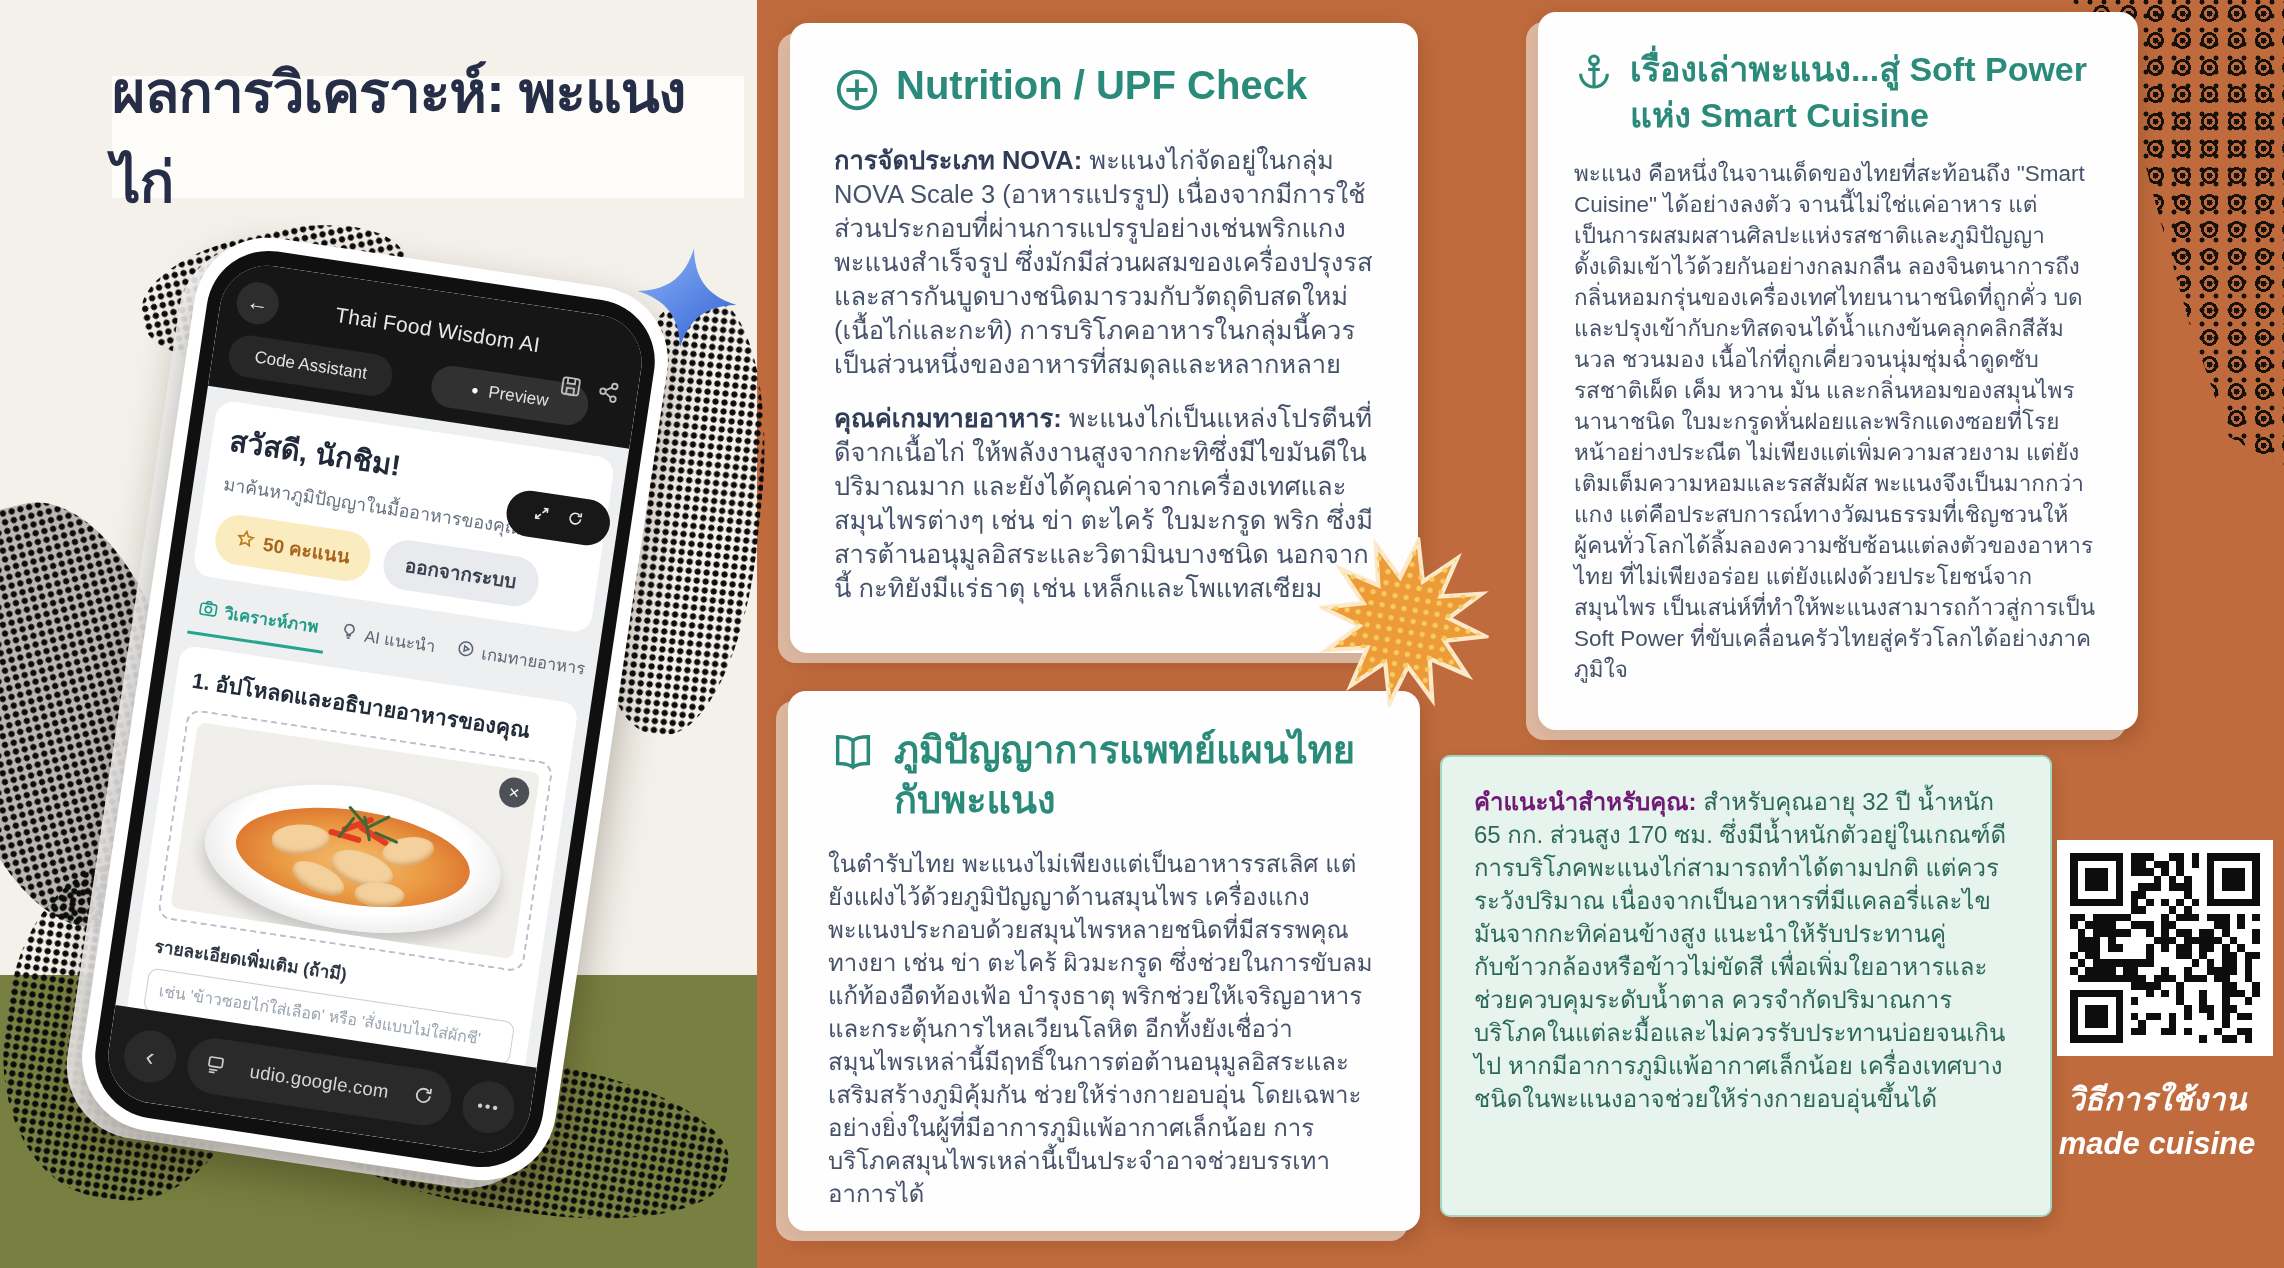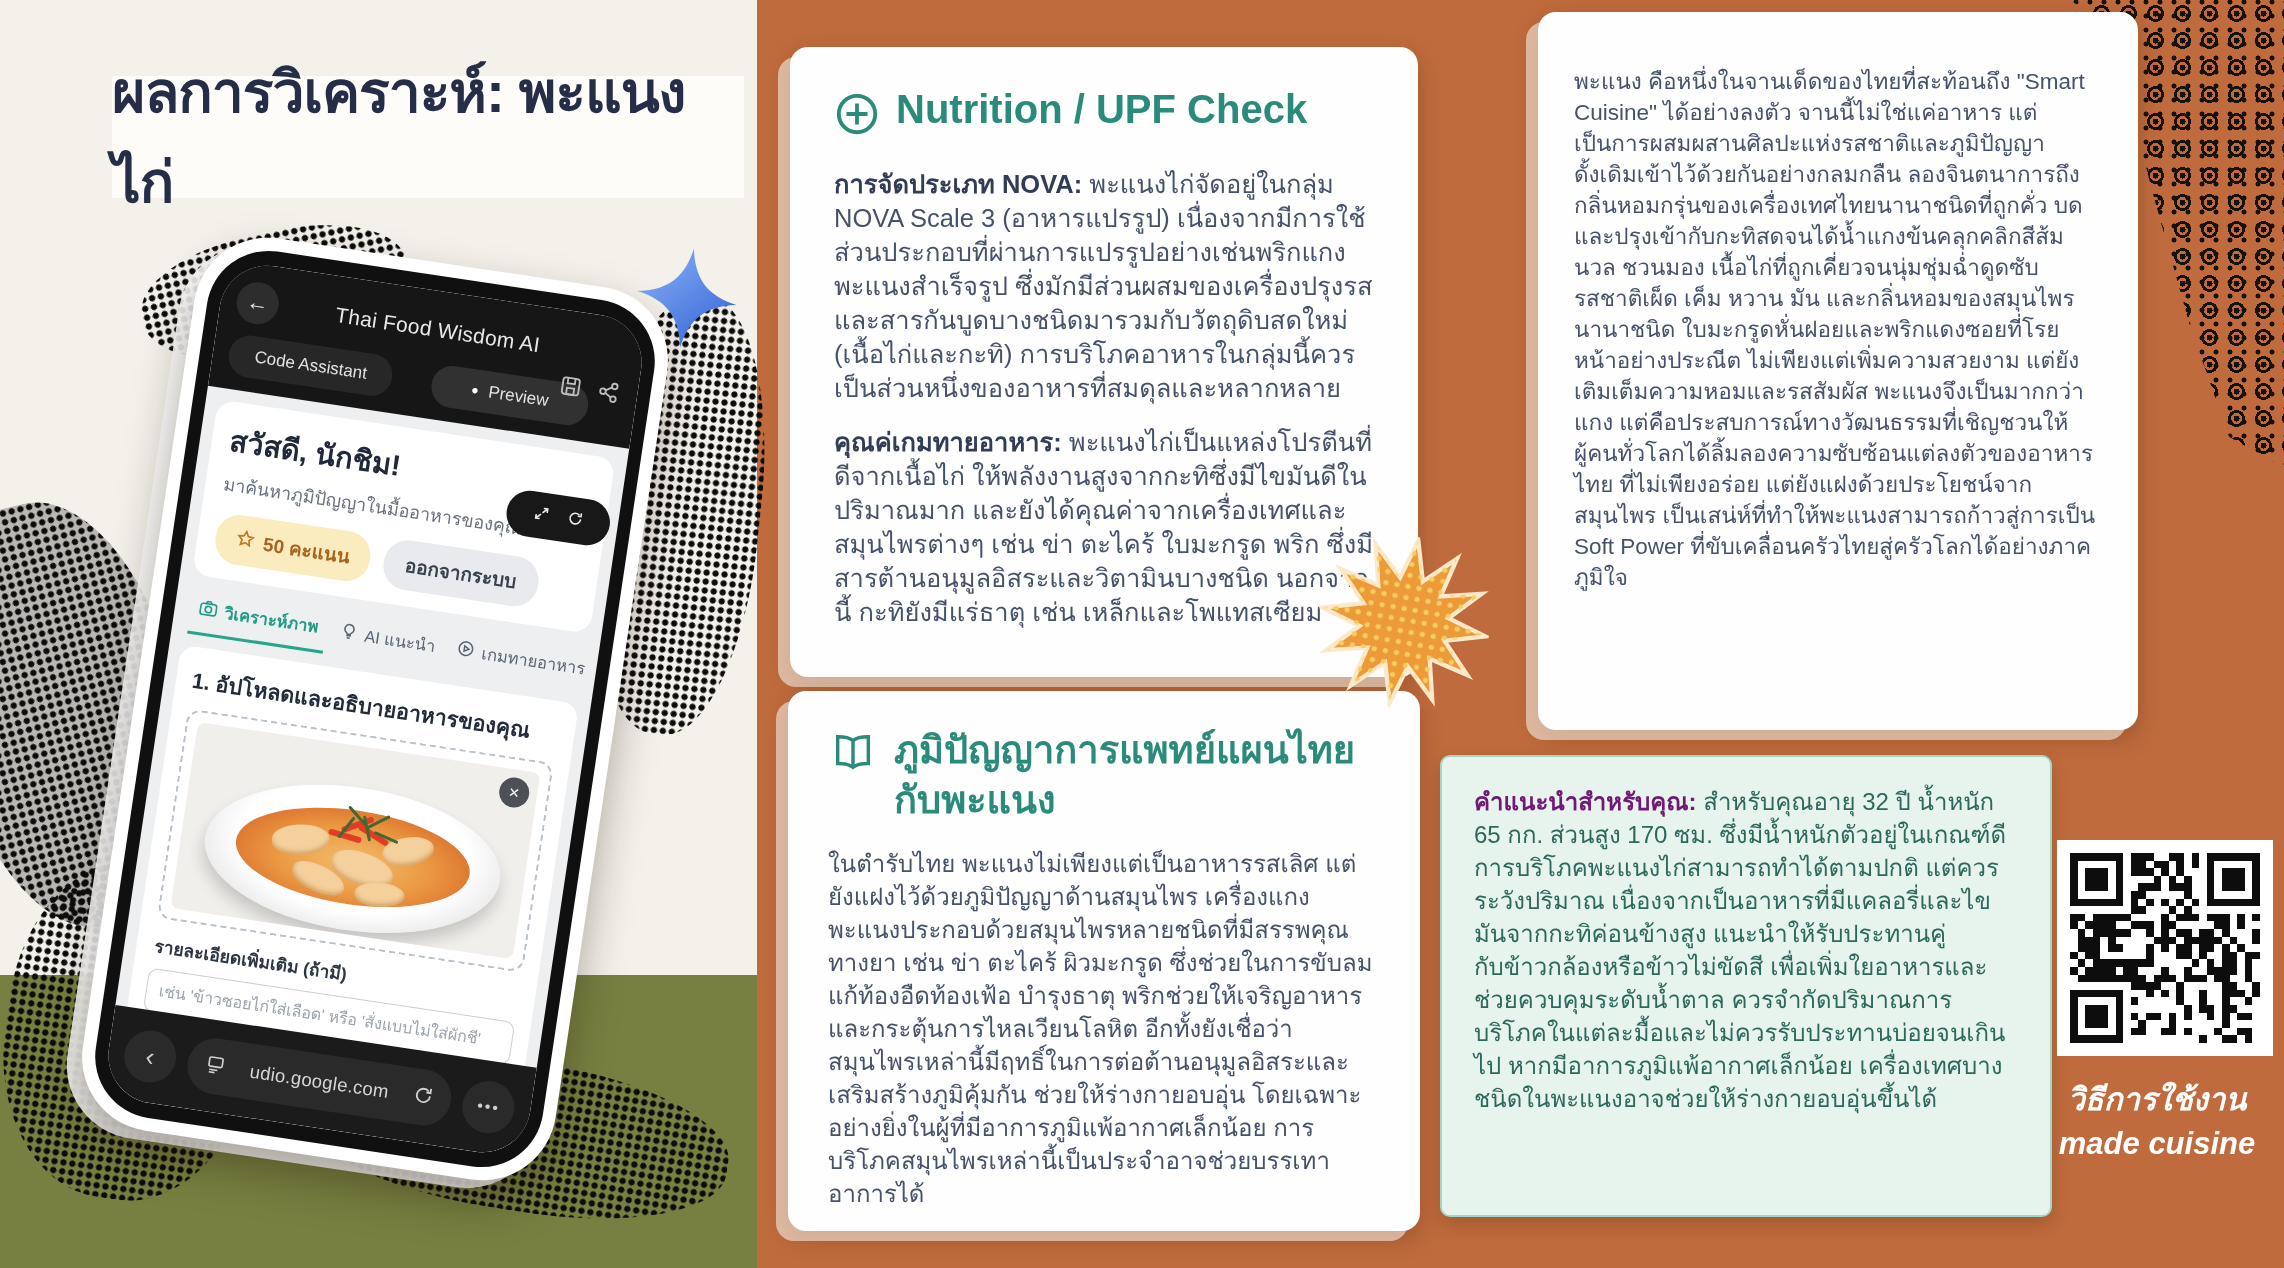--- a/index.html
+++ b/index.html
@@ -99,21 +99,21 @@
 
   
   .card { position:absolute; background:#fefefe; border-radius:18px; z-index:2; overflow:hidden;
     box-shadow:-12px 10px 0 rgba(250,247,240,.55), 0 8px 22px rgba(60,25,5,.25); }
   .card-head { display:flex; align-items:flex-start; gap:16px; }
   .card-head svg { flex:0 0 auto; margin-top:4px; }
   .card-title { color:#2b8b7b; font-weight:800; }
   .card-body { color:#46526a; }
   .lead { font-weight:800; color:#313d56; }
 
-  .card.nutrition { left:790px; top:47px; width:628px; height:630px; padding:40px 44px; }
+  .card.nutrition { left:790px; top:23px; width:628px; height:630px; padding:40px 44px; }
   .card.nutrition .card-title { font-size:40px; }
   .card.nutrition .card-body { font-size:25.5px; line-height:34px; margin-top:26px; }
   .card.nutrition .card-body + .card-body { margin-top:20px; }
 
   .card.wisdom { left:788px; top:691px; width:632px; height:540px; padding:34px 40px; }
   .card.wisdom .card-title { font-size:38px; line-height:50px; }
   .card.wisdom .card-body { font-size:24px; line-height:33px; margin-top:22px; }
 
   .card.story { left:1538px; top:12px; width:600px; height:718px; padding:34px 36px; }
   .card.story .card-title { font-size:34px; line-height:46px; }
@@ -346,20 +346,31 @@
           <path d="M12 6c-1.8-1.6-4.6-2-8-2v14c3.4 0 6.2.4 8 2 1.8-1.6 4.6-2 8-2V4c-3.4 0-6.2.4-8 2z"></path>
           <path d="M12 6v14"></path>
         </svg>
       </span>
       <div class="card-title thai">ภูมิปัญญาการแพทย์แผนไทยกับพะแนง</div>
     </div>
     <p class="card-body thai">ในตำรับไทย พะแนงไม่เพียงแต่เป็นอาหารรสเลิศ แต่ยังแฝงไว้ด้วยภูมิปัญญาด้านสมุนไพร เครื่องแกงพะแนงประกอบด้วยสมุนไพรหลายชนิดที่มีสรรพคุณทางยา เช่น ข่า ตะไคร้ ผิวมะกรูด ซึ่งช่วยในการขับลม แก้ท้องอืดท้องเฟ้อ บำรุงธาตุ พริกช่วยให้เจริญอาหารและกระตุ้นการไหลเวียนโลหิต อีกทั้งยังเชื่อว่าสมุนไพรเหล่านี้มีฤทธิ์ในการต่อต้านอนุมูลอิสระและเสริมสร้างภูมิคุ้มกัน ช่วยให้ร่างกายอบอุ่น โดยเฉพาะอย่างยิ่งในผู้ที่มีอาการภูมิแพ้อากาศเล็กน้อย การบริโภคสมุนไพรเหล่านี้เป็นประจำอาจช่วยบรรเทาอาการได้</p>
   </div>
 
   <div class="card story">
+    <div class="card-head">
+      <span>
+        <svg width="40" height="44" viewBox="0 0 24 24" fill="none" stroke="#2b8b7b" stroke-width="1.9">
+          <circle cx="12" cy="5" r="2.6"></circle>
+            <path d="M12 7.6V21"></path>
+            <path d="M4 13c0 4.4 3.6 8 8 8s8-3.6 8-8"></path>
+            <path d="M8.5 10.5h7"></path>
+        </svg>
+      </span>
+      <div class="card-title thai">เรื่องเล่าพะแนง...สู่ Soft Power แห่ง Smart Cuisine</div>
+    </div>
     <p class="card-body thai">พะแนง คือหนึ่งในจานเด็ดของไทยที่สะท้อนถึง "Smart Cuisine" ได้อย่างลงตัว จานนี้ไม่ใช่แค่อาหาร แต่เป็นการผสมผสานศิลปะแห่งรสชาติและภูมิปัญญาดั้งเดิมเข้าไว้ด้วยกันอย่างกลมกลืน ลองจินตนาการถึงกลิ่นหอมกรุ่นของเครื่องเทศไทยนานาชนิดที่ถูกคั่ว บด และปรุงเข้ากับกะทิสดจนได้น้ำแกงข้นคลุกคลิกสีส้มนวล ชวนมอง เนื้อไก่ที่ถูกเคี่ยวจนนุ่มชุ่มฉ่ำดูดซับรสชาติเผ็ด เค็ม หวาน มัน และกลิ่นหอมของสมุนไพรนานาชนิด ใบมะกรูดหั่นฝอยและพริกแดงซอยที่โรยหน้าอย่างประณีต ไม่เพียงแต่เพิ่มความสวยงาม แต่ยังเติมเต็มความหอมและรสสัมผัส พะแนงจึงเป็นมากกว่าแกง แต่คือประสบการณ์ทางวัฒนธรรมที่เชิญชวนให้ผู้คนทั่วโลกได้ลิ้มลองความซับซ้อนแต่ลงตัวของอาหารไทย ที่ไม่เพียงอร่อย แต่ยังแฝงด้วยประโยชน์จากสมุนไพร เป็นเสน่ห์ที่ทำให้พะแนงสามารถก้าวสู่การเป็น Soft Power ที่ขับเคลื่อนครัวไทยสู่ครัวโลกได้อย่างภาคภูมิใจ</p>
   </div>
 
   <div class="advice-card thai">
     <span class="lead2">คำแนะนำสำหรับคุณ:</span><span> สำหรับคุณอายุ 32 ปี น้ำหนัก 65 กก. ส่วนสูง 170 ซม. ซึ่งมีน้ำหนักตัวอยู่ในเกณฑ์ดี การบริโภคพะแนงไก่สามารถทำได้ตามปกติ แต่ควรระวังปริมาณ เนื่องจากเป็นอาหารที่มีแคลอรี่และไขมันจากกะทิค่อนข้างสูง แนะนำให้รับประทานคู่กับข้าวกล้องหรือข้าวไม่ขัดสี เพื่อเพิ่มใยอาหารและช่วยควบคุมระดับน้ำตาล ควรจำกัดปริมาณการบริโภคในแต่ละมื้อและไม่ควรรับประทานบ่อยจนเกินไป หากมีอาการภูมิแพ้อากาศเล็กน้อย เครื่องเทศบางชนิดในพะแนงอาจช่วยให้ร่างกายอบอุ่นขึ้นได้</span>
   </div>
 
   <div class="starburst">
     <svg viewBox="0 0 100 100" width="172" height="172">
       <defs>

